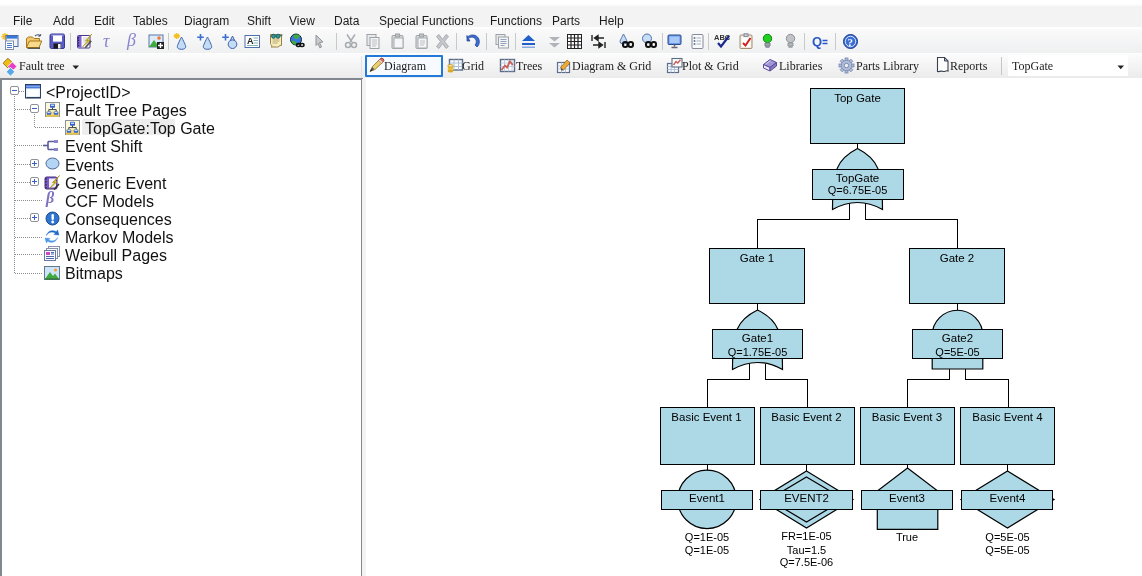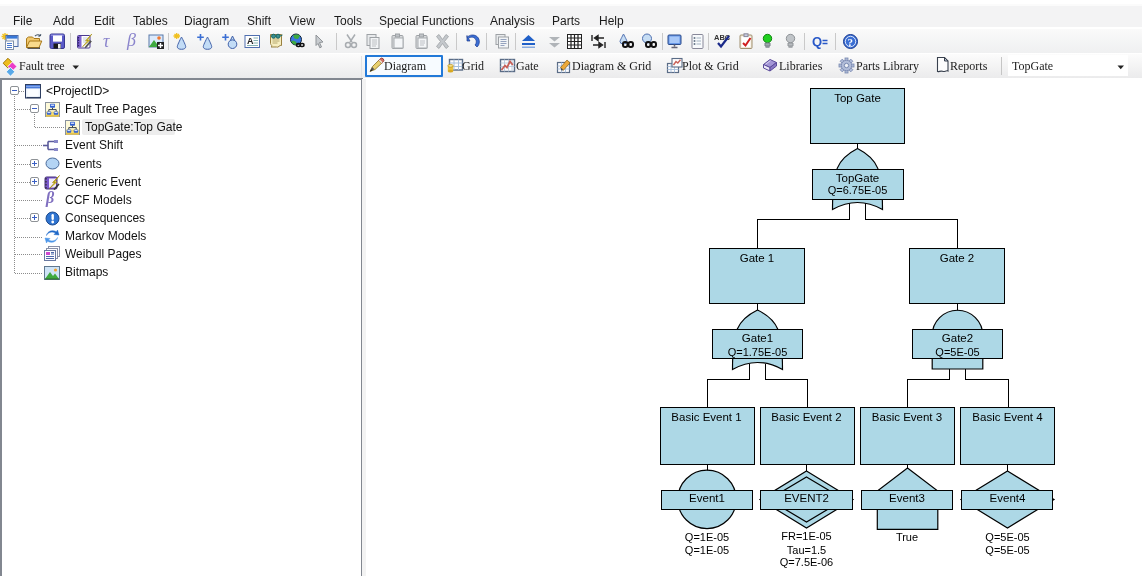--- a/index.html
+++ b/index.html
@@ -12,21 +12,21 @@
 #menubar span { position:absolute; top:8px; font-size:12px; color:#1b1b1b; }
 
 #toolbar { left:0; top:25px; width:1142px; height:24px; background:linear-gradient(#fafafa,#eff0f1); }
 #toolbar svg { position:absolute; top:4px; }
 .tsep { position:absolute; top:4px; width:1px; height:17px; background:#c9c9c9; }
 
 #bar3 { left:0; top:50px; width:1142px; height:24px; background:linear-gradient(#fcfcfc,#ebebec);font-family:Liberation Serif, serif; }
 #bar3 .tab { position:absolute; top:2px; height:21px; font-size:12px; color:#1b1b1b; }
 
 #tree { left:0; top:75px; width:362px; height:501px; background:#fff; border:1px solid #828790; border-bottom:none; }
-#tree .lbl { position:absolute; font-size:12px; color:#111; white-space:nowrap; }
+#tree .lbl { position:absolute; font-size:16px; color:#111; white-space:nowrap; }
 #tree svg.tico { position:absolute; }
 .ebox { position:absolute; width:9px; height:9px; background:#fff; border:1px solid #8e9296; border-radius:2px; }
 .ebox i { position:absolute; left:1px; top:3px; width:5px; height:1px; background:#3a5fc4; }
 .ebox u { position:absolute; left:3px; top:1px; width:1px; height:5px; background:#3a5fc4; }
 .dotv { position:absolute; width:1px; background-image:repeating-linear-gradient(#8c8c8c 0 1px, transparent 1px 2px); }
 .doth { position:absolute; height:1px; background-image:repeating-linear-gradient(90deg,#8c8c8c 0 1px, transparent 1px 2px); }
 #gutter { left:362px; top:75px; width:4px; height:501px; background:#f3f3f3; }
 
 #diagram { left:366px; top:75px; width:776px; height:501px; background:#fff;text-align:right; }
 </style>
@@ -34,23 +34,23 @@
 <body>
 <div id="page">
   <div id="menubar" class="abs">
     <span style="left:13px">File</span>
     <span style="left:53px">Add</span>
     <span style="left:94px">Edit</span>
     <span style="left:133px">Tables</span>
     <span style="left:184px">Diagram</span>
     <span style="left:247px">Shift</span>
     <span style="left:289px">View</span>
-    <span style="left:334px">Tools</span>
+    <span style="left:334px">Data</span>
     <span style="left:379px">Special Functions</span>
-    <span style="left:490px">Analysis</span>
+    <span style="left:490px">Functions</span>
     <span style="left:552px">Parts</span>
     <span style="left:599px">Help</span>
   </div>
   <div id="toolbar" class="abs">
     <svg style="left:0.5px" width="18" height="17">
         <path d="M0.5 3.5 h7 M4 0 v7 M1.5 1 l5 5 M1.5 6 l5 -5" stroke="#f0c020" stroke-width="1.4"></path>
         <rect x="5" y="2.5" width="12" height="11" fill="#eef2f8" stroke="#4868a8"></rect>
         <rect x="5.5" y="3" width="11" height="2.6" fill="#3878d8"></rect>
         <rect x="4.5" y="8" width="8" height="8.5" fill="#fdfdfd" stroke="#8090a8"></rect>
         <path d="M6 10.5 h5 M6 12.5 h5 M6 14.5 h5" stroke="#4878d0" stroke-width="1.1"></path>
@@ -275,21 +275,21 @@
         <rect x="0.8" y="8.8" width="5.4" height="5.4" fill="#ecc23c"></rect>
         <ellipse cx="3.5" cy="14.2" rx="2.7" ry="1.4" fill="#d8a820"></ellipse>
         <ellipse cx="3.5" cy="8.8" rx="2.7" ry="1.4" fill="#f6de8a" stroke="#b89018" stroke-width="0.7"></ellipse>
       </svg>
     <span class="tab" style="left:462px;top:5px">Grid</span>
     <svg class="abs" style="left:499px;top:3px" width="18" height="17">
         <rect x="1.5" y="2.5" width="14" height="12" fill="#fdfdfe" stroke="#5a6c86" stroke-width="1.4"></rect>
         <path d="M1.5 6 H15.5 M1.5 9.5 H15.5 M5.5 2.5 V14.5 M9.5 2.5 V14.5 M13 2.5 V14.5" stroke="#b8c8da" stroke-width="0.9"></path>
         <path d="M2.5 13 L6 8.5 L8 10.5 L11 4.5 L13.8 8" stroke="#c86058" stroke-width="1.8" fill="none"></path>
       </svg>
-    <span class="tab" style="left:516px;top:5px">Gate</span>
+    <span class="tab" style="left:516px;top:5px">Trees</span>
     <svg class="abs" style="left:556px;top:3px" width="17" height="17">
         <rect x="1.5" y="5.5" width="12" height="10" fill="#fdfdfe" stroke="#5a6c86" stroke-width="1.2"></rect>
         <path d="M1.5 9 H13.5 M1.5 12 H13.5 M5.5 5.5 V15.5 M9.5 5.5 V15.5" stroke="#a8c0dc" stroke-width="0.9"></path>
         <path d="M4.5 10.5 L11 3 L14 5.8 L7.5 13.2 Z" fill="#eca838" stroke="#8a6010" stroke-width="0.7"></path>
         <path d="M4.5 10.5 L5.3 13.6 L7.5 13.2 Z" fill="#444"></path>
       </svg>
     <span class="tab" style="left:572px;top:5px">Diagram &amp; Grid</span>
     <svg class="abs" style="left:666px;top:3px" width="17" height="17">
         <rect x="1.5" y="6.5" width="11" height="9" fill="#fdfdfe" stroke="#5a6c86" stroke-width="1.2"></rect>
         <path d="M1.5 9.5 H12.5 M1.5 12.5 H12.5 M5 6.5 V15.5 M8.5 6.5 V15.5" stroke="#a8c0dc" stroke-width="0.9"></path>

